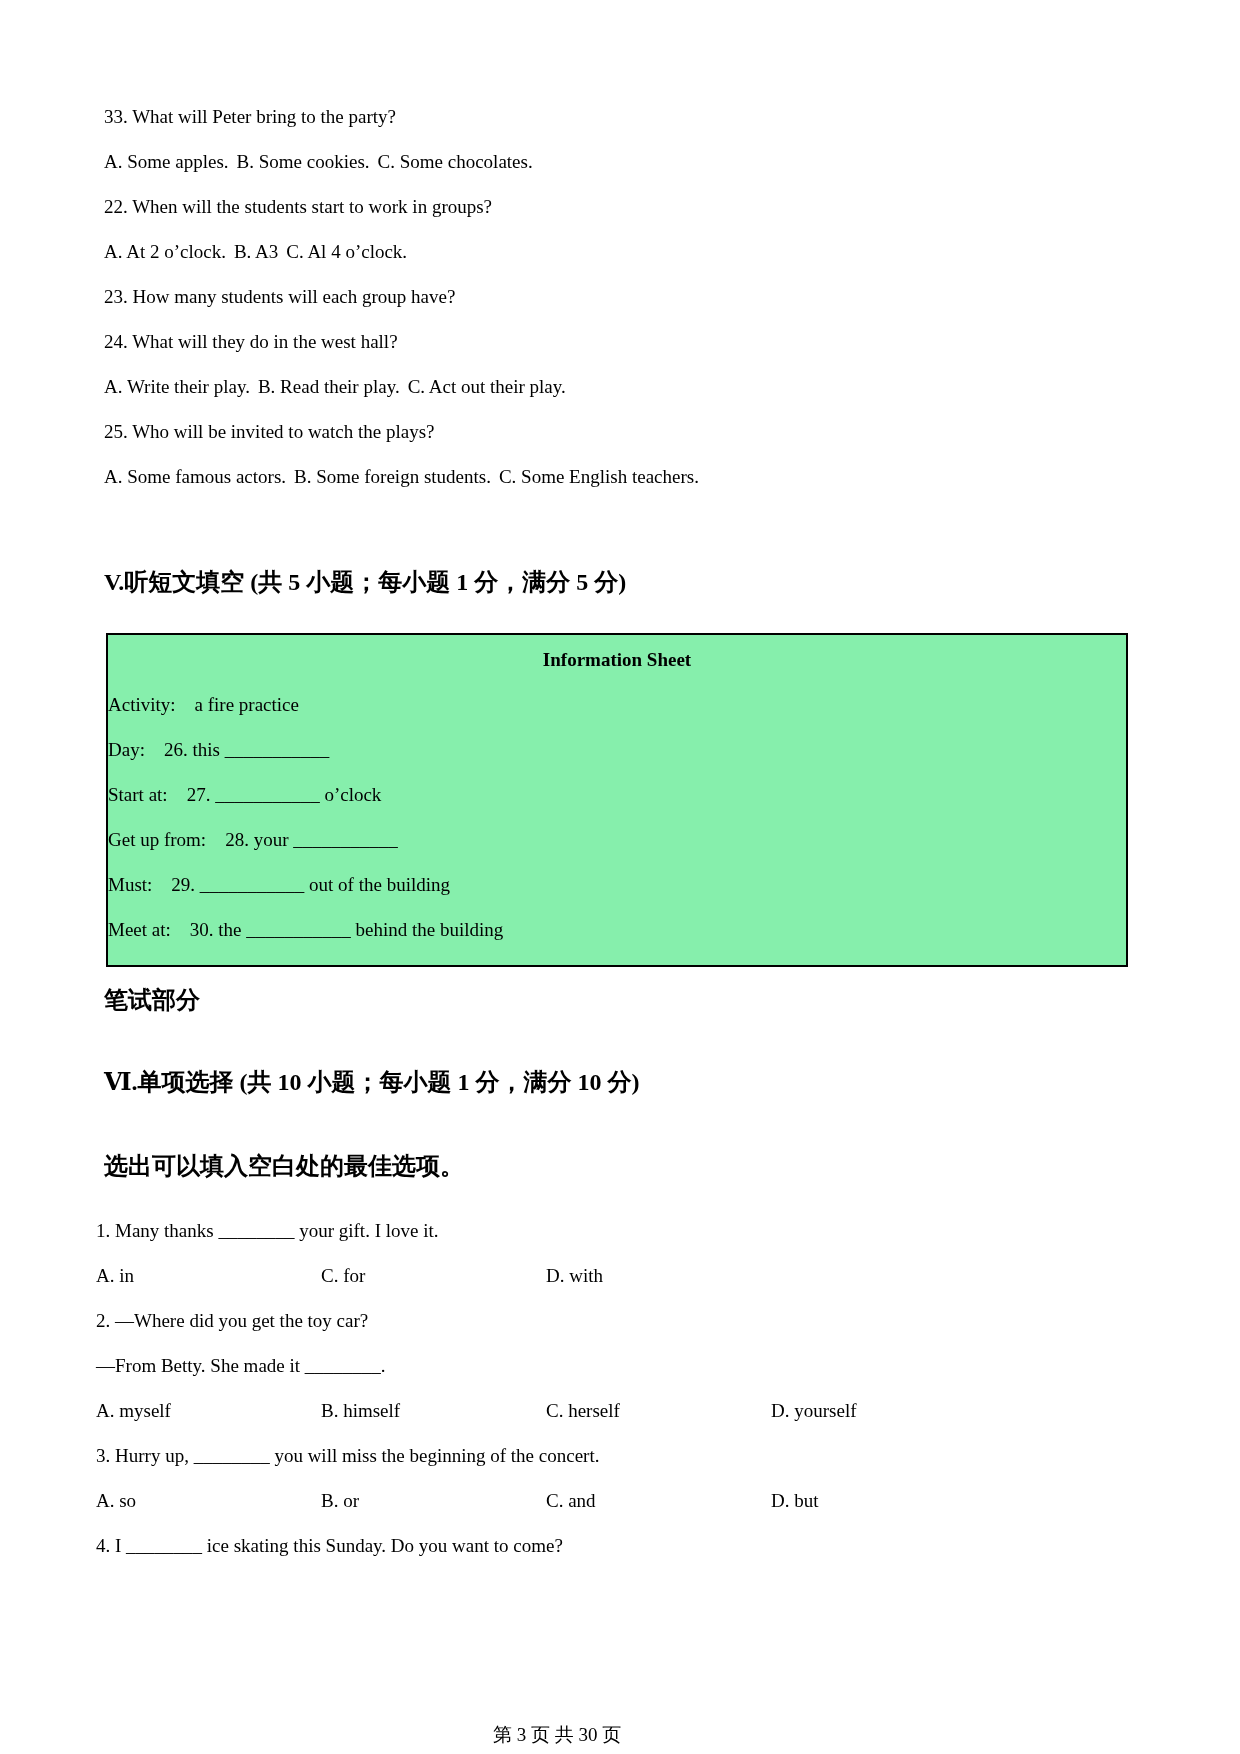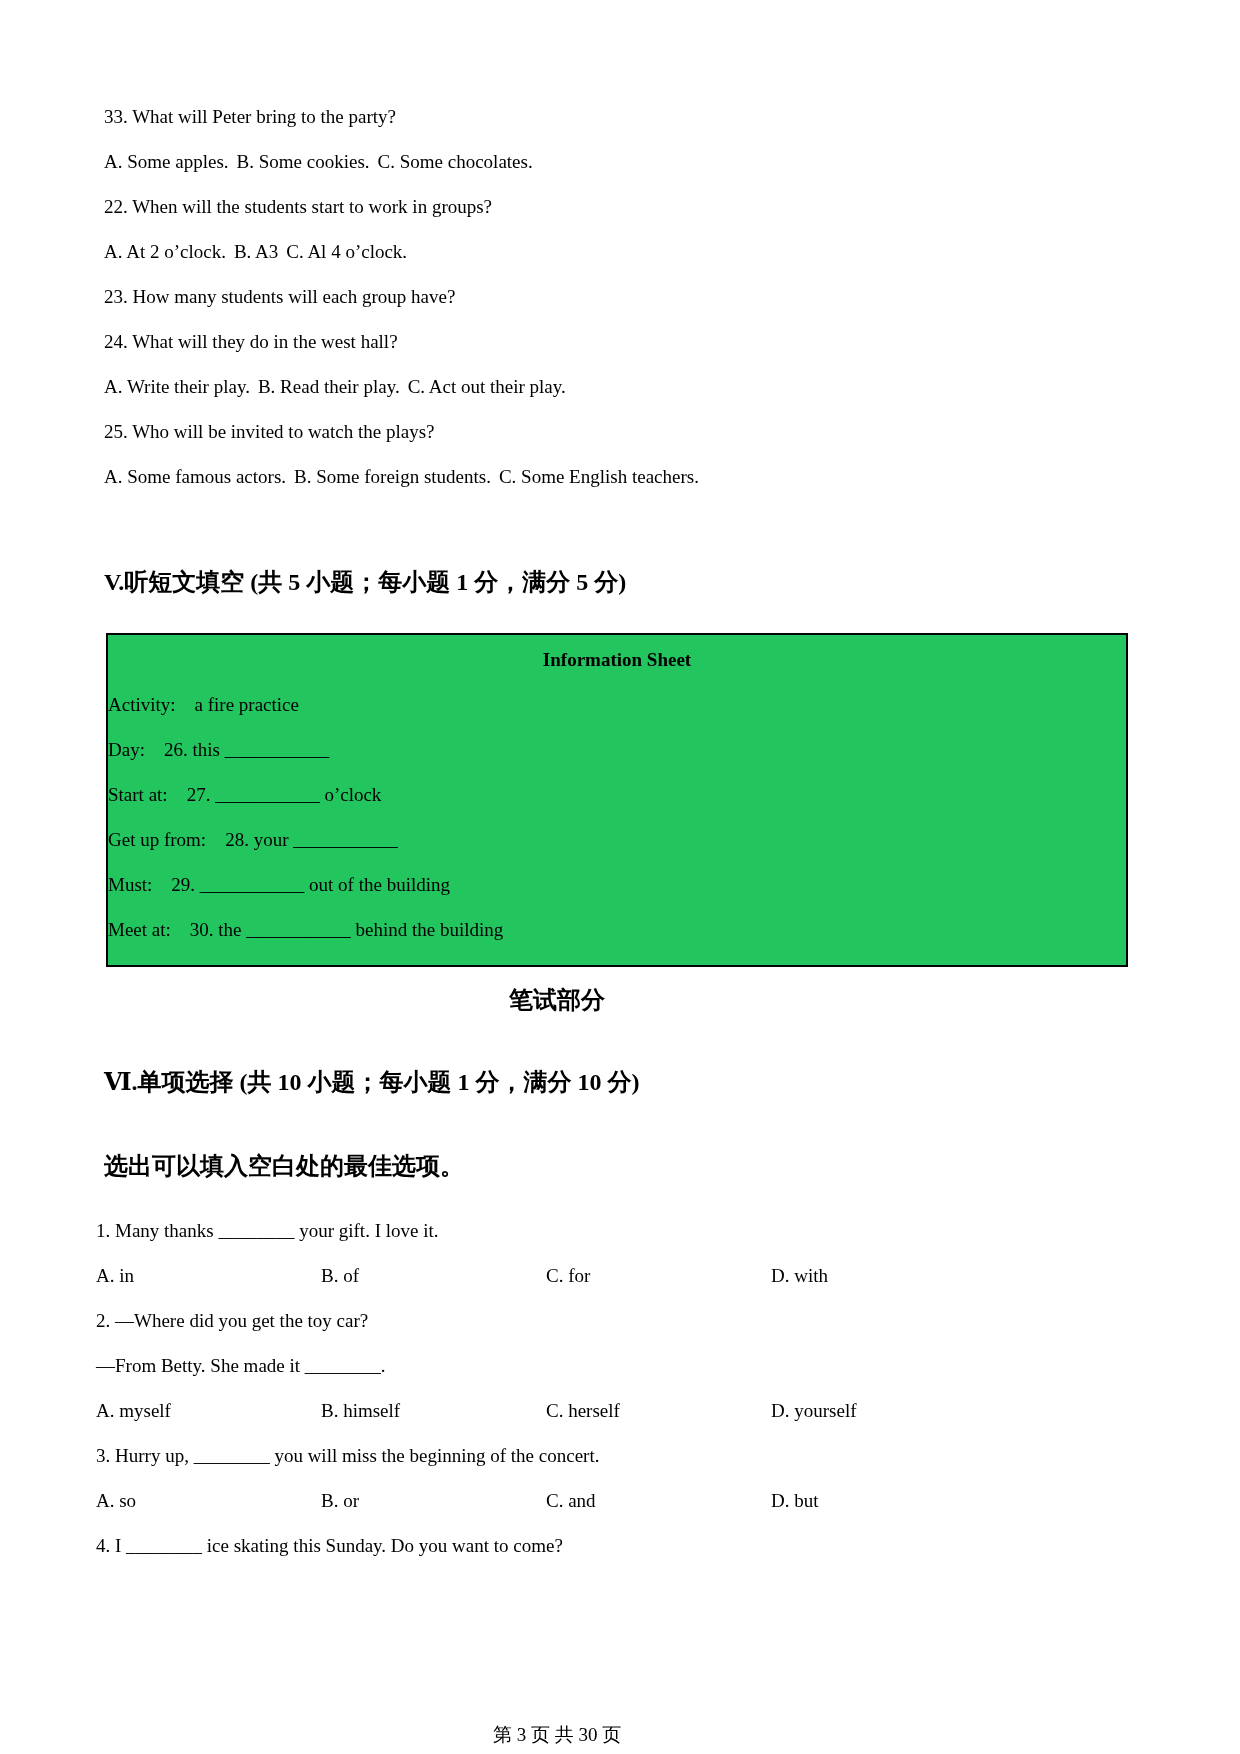--- a/index.html
+++ b/index.html
@@ -36,41 +36,40 @@
   }
   #listening { top: 94px; left: 104px; right: 100px; }
   #sec-v-heading { top: 560px; left: 104px; }
   #info-box {
     top: 633px;
     left: 106px;
     width: 1022px;
     height: 334px;
     border: 2px solid #000000;
     box-sizing: border-box;
-    background: #22c55e;
+    background: #86efac;
   }
   .info-title {
     margin-top: 2px;
     text-align: center;
     font-weight: bold;
     font-size: 19px;
     height: 45px;
     line-height: 45px;
   }
   .info-row {
     height: 45px;
     line-height: 45px;
     font-size: 19px;
     white-space: pre;
   }
   #written-title-wrap {
     top: 978px;
     left: 104px;
     width: 906px;
-    text-align: center;
   }
   #sec-vi-heading { top: 1060px; left: 104px; }
   #instruction { top: 1144px; left: 104px; }
   #vi-questions { top: 1208px; left: 96px; right: 100px; }
   #page-footer {
     top: 1712px;
     left: 104px;
     width: 906px;
     text-align: center;
     font-size: 19px;
@@ -126,21 +125,20 @@
 </div>
 
 <div class="abs heading" id="sec-vi-heading">Ⅵ.单项选择 (共 10 小题；每小题 1 分，满分 10 分)</div>
 
 <div class="abs heading" id="instruction">选出可以填入空白处的最佳选项。</div>
 
 <div class="abs" id="vi-questions">
   <div class="line">1. Many thanks ________ your gift. I love it.</div>
   <div class="line opts4">
     <span>A. in</span>
-    <span>B. of</span>
     <span>C. for</span>
     <span>D. with</span>
   </div>
   <div class="line">2. —Where did you get the toy car?</div>
   <div class="line">—From Betty. She made it ________.</div>
   <div class="line opts4">
     <span>A. myself</span>
     <span>B. himself</span>
     <span>C. herself</span>
     <span>D. yourself</span>

